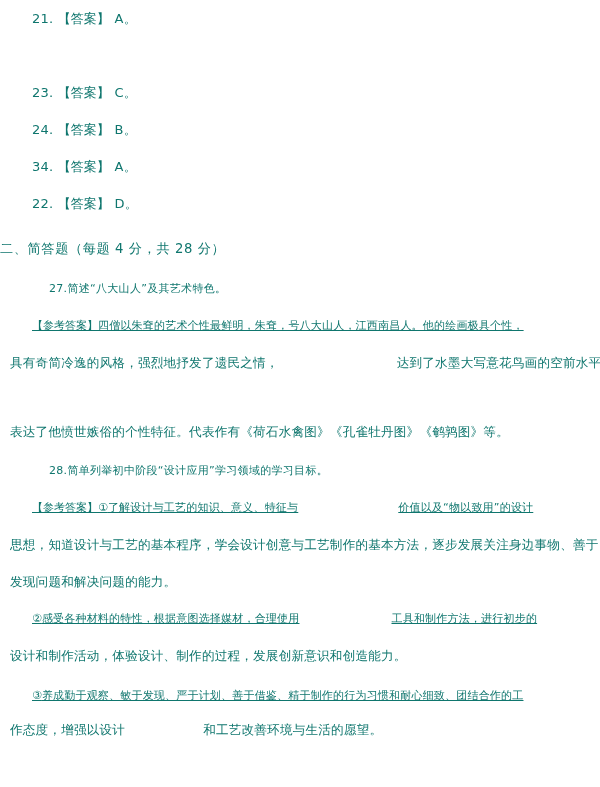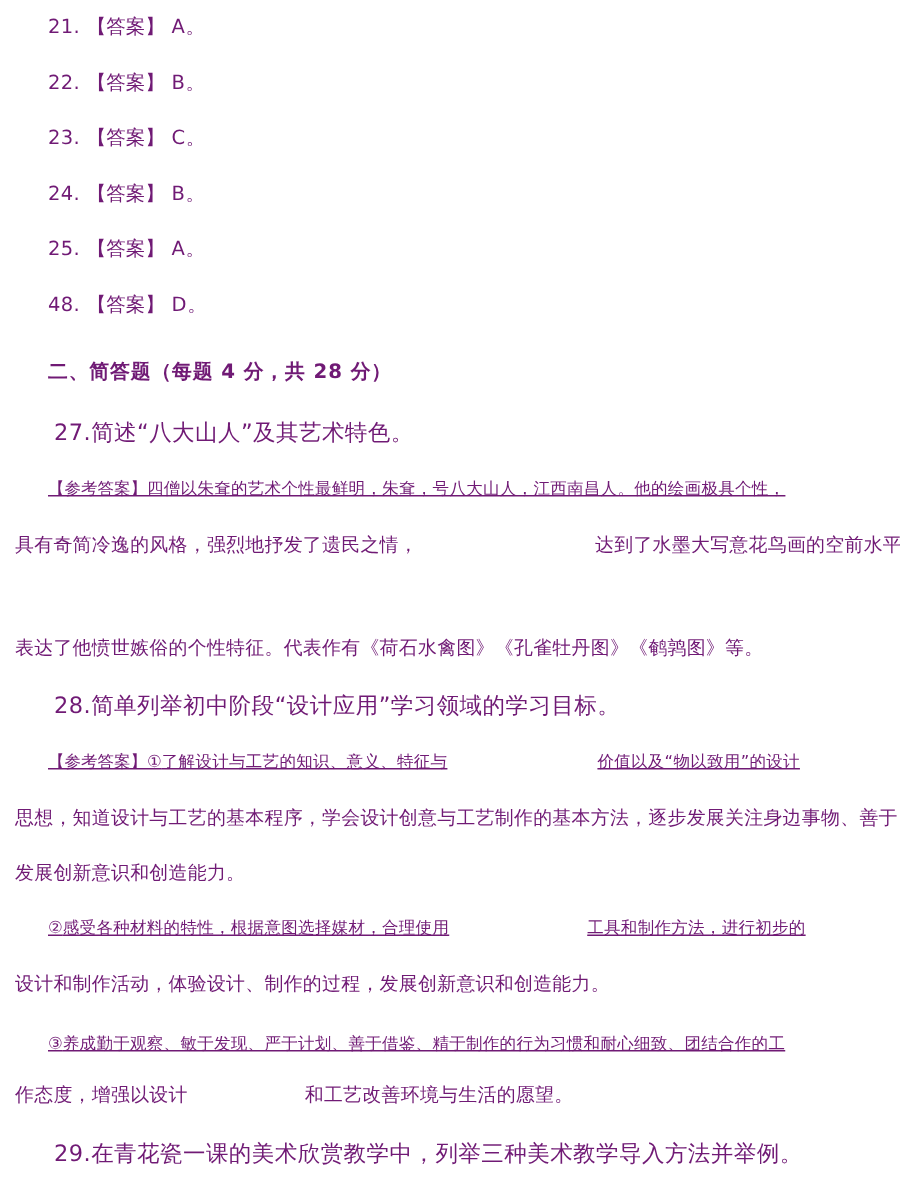--- a/index.html
+++ b/index.html
@@ -29,44 +29,43 @@
   
   .line {
     position: absolute;
     left: 0;
     width: 600px;
     box-sizing: border-box;
     font-size: 12.6px;
     line-height: 15px;
     letter-spacing: 0.2px;
     white-space: nowrap;
-    color: #701a75;
+    color: #0f766e;
   }
 
   
   .ans-row {
     padding-left: 32px;
     font-size: 13px;
     letter-spacing: 0.4px;
   }
   .ans-row .num { letter-spacing: 0.2px; }
   .ans-row .bk  { letter-spacing: 0px; }
 
   
   .heading {
-    padding-left: 32px;
-    font-weight: 700;
+    font-weight: 400;
     font-size: 13.2px;
     letter-spacing: 0.6px;
   }
 
   
   .question {
-    padding-left: 36px;
-    font-size: 15px;
+    padding-left: 49px;
+    font-size: 11px;
     letter-spacing: 0.3px;
   }
 
   
   .para-first {
     padding-left: 32px;
     font-size: 11px;
     text-decoration: underline;
   }
   
@@ -91,46 +90,41 @@
 <body>
 
 <div class="page">
 
   <div class="line ans-row" style="top:11px">
     <span class="num">21.</span>
     <span class="bk">【答案】</span>
     <span>A。</span>
   </div>
 
-  <div class="line ans-row" style="top:48px">
-    <span class="num">22.</span>
-    <span class="bk">【答案】</span>
-    <span>B。</span>
-  </div>
 
   <div class="line ans-row" style="top:85px">
     <span class="num">23.</span>
     <span class="bk">【答案】</span>
     <span>C。</span>
   </div>
 
   <div class="line ans-row" style="top:122px">
     <span class="num">24.</span>
     <span class="bk">【答案】</span>
     <span>B。</span>
   </div>
 
   <div class="line ans-row" style="top:159px">
-    <span class="num">25.</span>
+    <span class="num">34.</span>
     <span class="bk">【答案】</span>
     <span>A。</span>
   </div>
 
   <div class="line ans-row" style="top:196px">
-    <span class="num">48.</span>
+    <span class="num">22.</span>
     <span class="bk">【答案】</span>
     <span>D。</span>
   </div>
 
   <div class="line heading" style="top:241px">二、简答题（每题 4 分，共 28 分）</div>
 
   <div class="line question" style="top:281px">27.简述“八大山人”及其艺术特色。</div>
 
   <div class="line para-first" style="top:318px">
     <span class="label">【参考答案】</span><span>四僧以朱耷的艺术个性最鲜明，朱耷，号八大山人，江西南昌人。他的绘画极具个性，</span>
@@ -144,31 +138,30 @@
   <div class="line para-cont" style="top:424px">表达了他愤世嫉俗的个性特征。代表作有《荷石水禽图》《孔雀牡丹图》《鹌鹑图》等。</div>
 
   <div class="line question" style="top:463px">28.简单列举初中阶段“设计应用”学习领域的学习目标。</div>
 
   <div class="line para-cont" style="top:537px">思想，知道设计与工艺的基本程序，学会设计创意与工艺制作的基本方法，逐步发展关注身边事物、善于</div>
 
   <div class="line para-first" style="top:500px">
     <span class="label">【参考答案】</span><span class="marker">①</span><span>了解设计与工艺的知识、意义、特征与</span><span class="gap gap-lg"></span><span>价值以及“物以致用”的设计</span>
   </div>
 
-  <div class="line para-cont" style="top:574px">发展创新意识和创造能力。</div>
+  <div class="line para-cont" style="top:574px">发现问题和解决问题的能力。</div>
 
   <div class="line para-cont" style="top:648px">设计和制作活动，体验设计、制作的过程，发展创新意识和创造能力。</div>
 
   <div class="line para-first" style="top:611px">
     <span class="marker">②</span><span>感受各种材料的特性，根据意图选择媒材，合理使用</span><span class="gap gap-md"></span><span>工具和制作方法，进行初步的</span>
   </div>
 
   <div class="line para-cont" style="top:722px">
     <span>作态度，增强以设计</span><span class="gap gap-sm"></span><span>和工艺改善环境与生活的愿望。</span>
   </div>
 
   <div class="line para-first" style="top:688px">
     <span class="marker">③</span><span>养成勤于观察、敏于发现、严于计划、善于借鉴、精于制作的行为习惯和耐心细致、团结合作的工</span>
   </div>
 
-  <div class="line question" style="top:762px">29.在青花瓷一课的美术欣赏教学中，列举三种美术教学导入方法并举例。</div>
 
 </div>
 
 </body></html>

